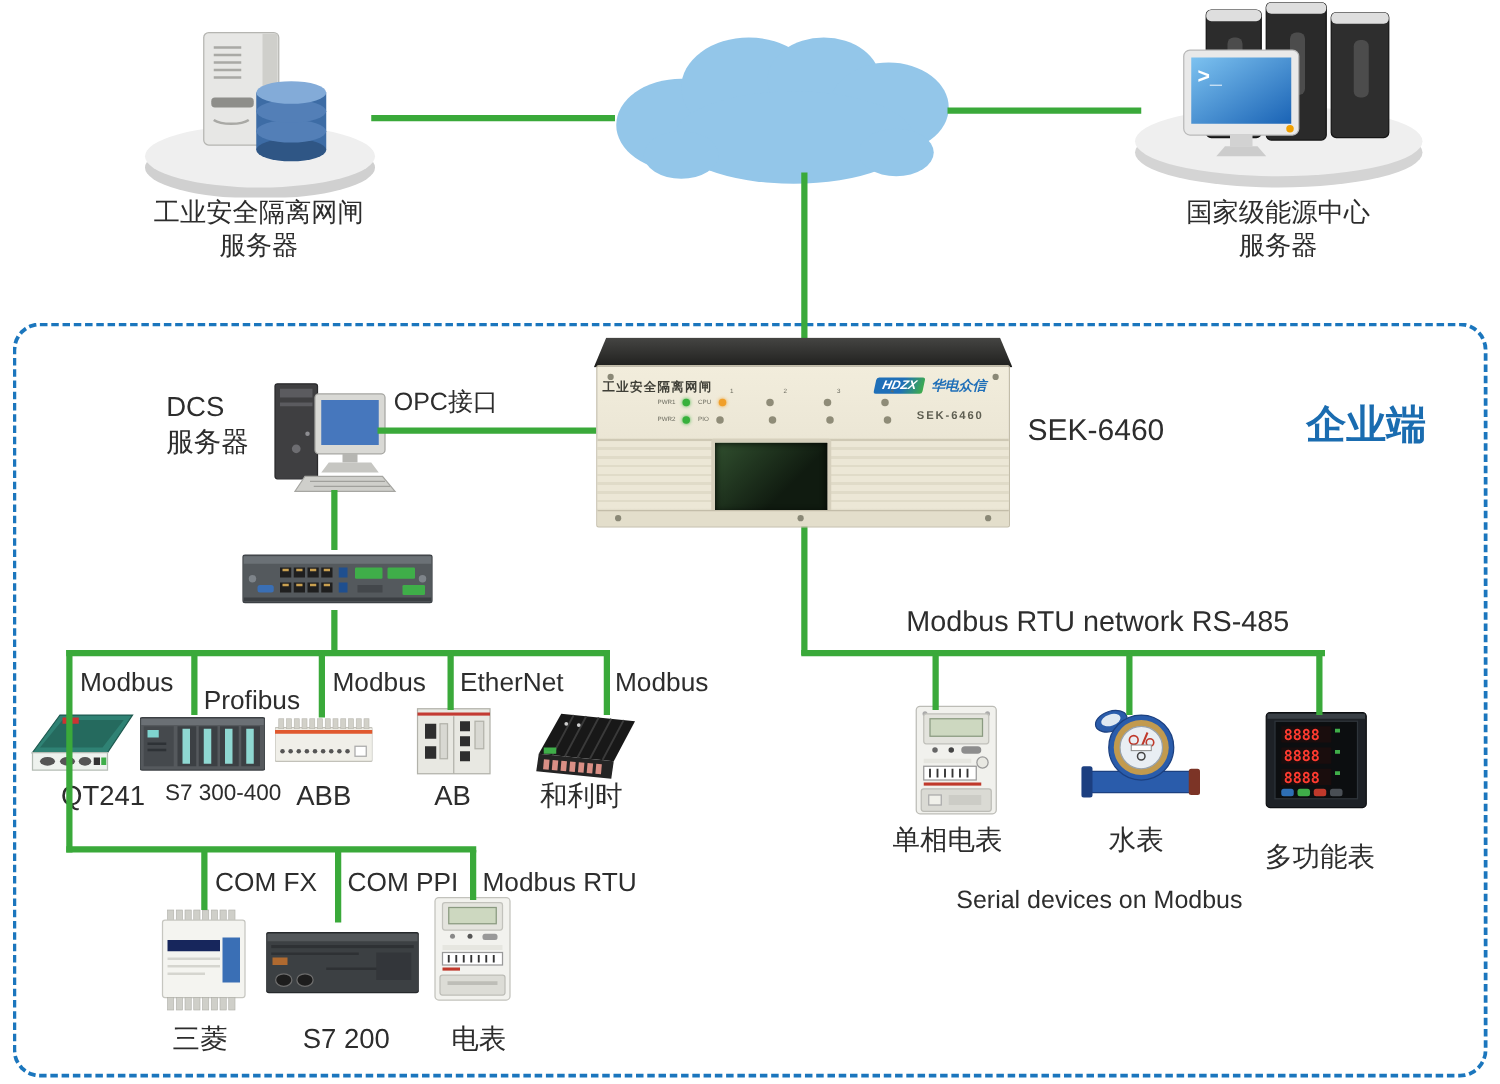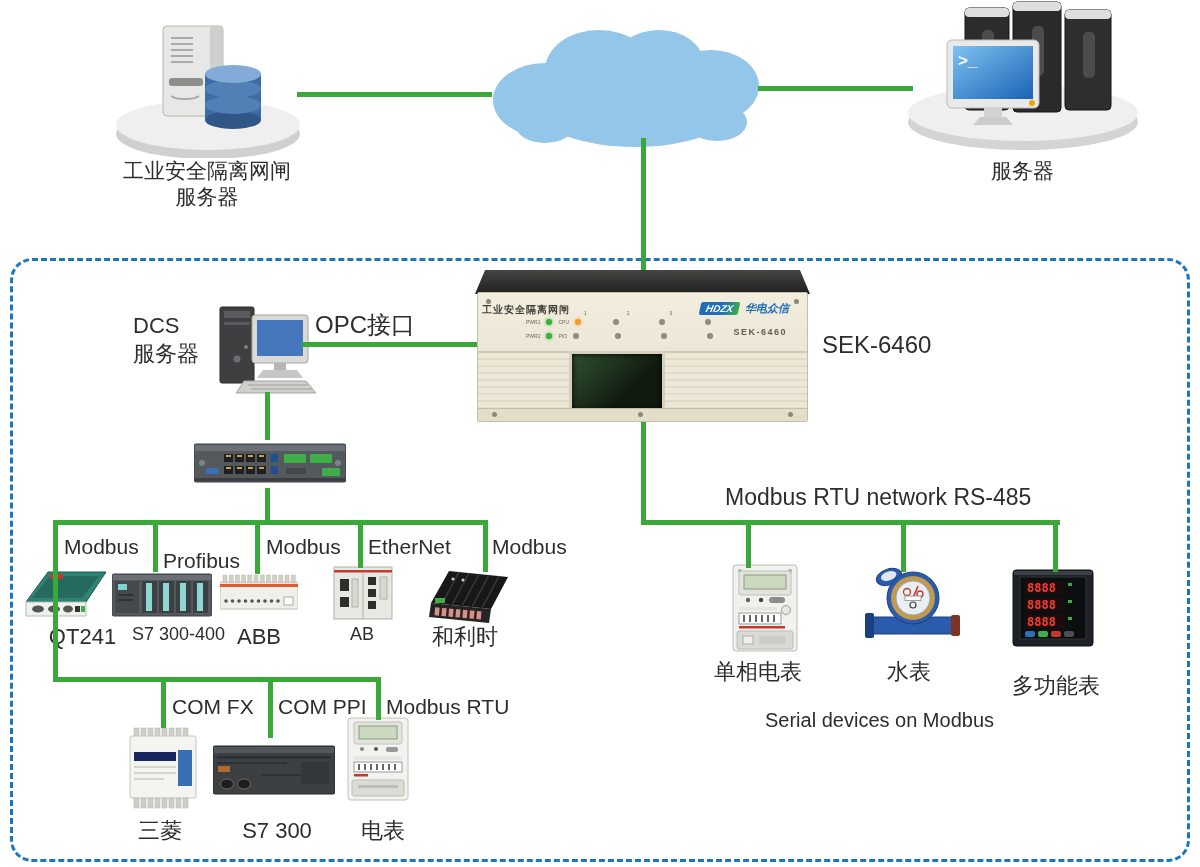--- a/index.html
+++ b/index.html
@@ -55,20 +55,21 @@
   .screw{position:absolute;width:5px;height:5px;border-radius:50%;background:#8a8876;}
   .dev{position:absolute;z-index:4;}
   .seg{font-family:"DejaVu Sans Mono","Liberation Mono",monospace;font-weight:bold;}
 </style>
 </head>
 <body>
 
 <div class="canvas">
 
   <div class="zone-border"></div>
+  <div class="zone-label">企业端</div>
 
   <div class="line-h" style="left:297px;top:92px;width:195px;"></div>
   <div class="line-h" style="left:758px;top:86px;width:155px;"></div>
   <div class="line-v" style="left:641px;top:138px;height:136px;"></div>
 
   <div class="abs" style="left:487px;top:22px;width:278px;height:128px;z-index:3;">
     <svg width="278" height="128" viewBox="0 0 278 128">
       <g fill="var(--cloud-blue)">
         <ellipse cx="58" cy="78" rx="52" ry="37"></ellipse>
         <ellipse cx="112" cy="48" rx="54" ry="40"></ellipse>
@@ -133,20 +134,21 @@
       </g>
       <rect x="44" y="40" width="92" height="68" rx="5" fill="#e9e9e9" stroke="#b9b9b9"></rect>
       <rect x="50" y="46" width="80" height="53" fill="url(#scrR)"></rect>
       <text x="55" y="66" font-size="17" font-weight="bold" fill="#ffffff">&gt;_</text>
       <circle cx="129" cy="103" r="3" fill="#f0a000"></circle>
       <rect x="81" y="108" width="18" height="9" fill="#d2d2d2"></rect>
       <path d="M70,125 L110,125 L103,117 L77,117 Z" fill="#cccccc"></path>
     </svg>
   </div>
   <div class="lbl center" style="left:920px;top:158px;width:205px;font-size:21px;">
+    <div>国家级能源中心</div>
     <div>服务器</div>
   </div>
 
   <div class="sek">
     <div class="sek-top"></div>
     <div class="sek-body">
       <span class="screw" style="left:8px;top:6px;"></span>
         <span class="screw" style="right:8px;top:6px;"></span>
       <div class="sek-title">工业安全隔离网闸</div>
       <div class="sek-brand">
@@ -208,21 +210,21 @@
       <rect x="39" y="17" width="46" height="36" fill="#4677bd"></rect>
       <rect x="56" y="60" width="12" height="7" fill="#b6b6b2"></rect>
       <path d="M45,67 L79,67 L85,75 L39,75 Z" fill="#c6c6c2"></path>
       <path d="M26,78 L88,78 L98,90 L18,90 Z" fill="#cfcfcb" stroke="#a6a6a2"></path>
       <g stroke="#a0a09c" stroke-width="1">
         <line x1="30" y1="82" x2="90" y2="82"></line>
           <line x1="33" y1="86" x2="94" y2="86"></line>
       </g>
     </svg>
   </div>
-  <div class="lbl" style="left:315px;top:310px;font-size:24px;">OPC接口</div>
+  <div class="lbl" style="left:315px;top:310px;font-size:20px;">OPC接口</div>
   <div class="line-h" style="left:302px;top:342px;width:175px;"></div>
   <div class="line-v" style="left:265px;top:392px;height:48px;"></div>
 
   <div class="dev" style="left:194px;top:436px;">
     <svg width="152" height="55" viewBox="0 0 152 55">
       <rect x="0" y="8" width="152" height="38" rx="2" fill="#54595d" stroke="#3c4045"></rect>
       <rect x="1" y="9" width="150" height="6" fill="#6b7176"></rect>
       <rect x="1" y="42" width="150" height="3" fill="#3a3e42"></rect>
       <circle cx="8" cy="27" r="3" fill="#7e848a"></circle>
         <circle cx="144" cy="27" r="3" fill="#7e848a"></circle>
@@ -375,21 +377,21 @@
           <rect x="47" y="42" width="4.5" height="8"></rect>
         <rect x="54" y="42" width="4.5" height="8"></rect>
       </g>
       <rect x="12" y="33" width="10" height="5" fill="#3fae49"></rect>
     </svg>
   </div>
 
   <div class="lbl center" style="left:40px;top:623px;width:85px;font-size:22px;">QT241</div>
   <div class="lbl center" style="left:105px;top:623px;width:120px;font-size:18px;text-align:right;">S7 300-400</div>
   <div class="lbl center" style="left:219px;top:623px;width:80px;font-size:22px;">ABB</div>
-  <div class="lbl center" style="left:322px;top:623px;width:80px;font-size:18px;">AB</div>
+  <div class="lbl center" style="left:322px;top:623px;width:80px;font-size:22px;">AB</div>
   <div class="lbl center" style="left:415px;top:623px;width:100px;font-size:22px;">和利时</div>
 
   <div class="line-h" style="left:53px;top:677px;width:328px;"></div>
   <div class="line-v" style="left:161px;top:680px;height:48px;"></div>
   <div class="line-v" style="left:268px;top:680px;height:58px;"></div>
   <div class="line-v" style="left:376px;top:680px;height:40px;"></div>
 
   <div class="lbl" style="left:172px;top:694px;font-size:21px;">COM FX</div>
   <div class="lbl" style="left:278px;top:694px;font-size:21px;">COM PPI</div>
   <div class="lbl" style="left:386px;top:694px;font-size:21px;">Modbus RTU</div>
@@ -458,21 +460,21 @@
           <line x1="43" y1="48" x2="43" y2="54"></line>
         <line x1="49" y1="48" x2="49" y2="54"></line>
       </g>
       <rect x="8" y="58" width="14" height="2.5" fill="#c0392b"></rect>
       <rect x="6" y="64" width="52" height="16" rx="2" fill="#dcdcd6" stroke="#bdbdb7"></rect>
       <rect x="12" y="69" width="40" height="3" fill="#bdbdb7"></rect>
     </svg>
   </div>
 
   <div class="lbl center" style="left:120px;top:817px;width:80px;font-size:22px;">三菱</div>
-  <div class="lbl center" style="left:227px;top:817px;width:100px;font-size:22px;">S7 300</div>
+  <div class="lbl center" style="left:227px;top:817px;width:100px;font-size:22px;">S7 200</div>
   <div class="lbl center" style="left:343px;top:817px;width:80px;font-size:22px;">电表</div>
 
   <div class="line-v" style="left:641px;top:420px;height:104px;"></div>
   <div class="line-h" style="left:641px;top:520px;width:419px;"></div>
   <div class="line-v" style="left:746px;top:523px;height:45px;"></div>
   <div class="line-v" style="left:901px;top:523px;height:49px;"></div>
   <div class="line-v" style="left:1053px;top:523px;height:49px;"></div>
 
   <div class="lbl" style="left:725px;top:483px;font-size:23px;">Modbus RTU network RS-485</div>
 

